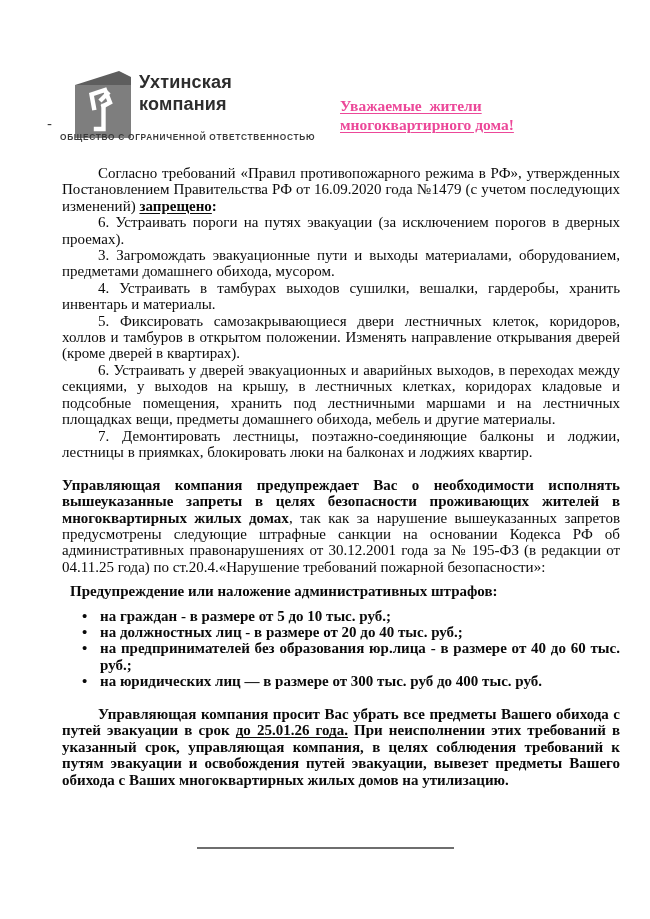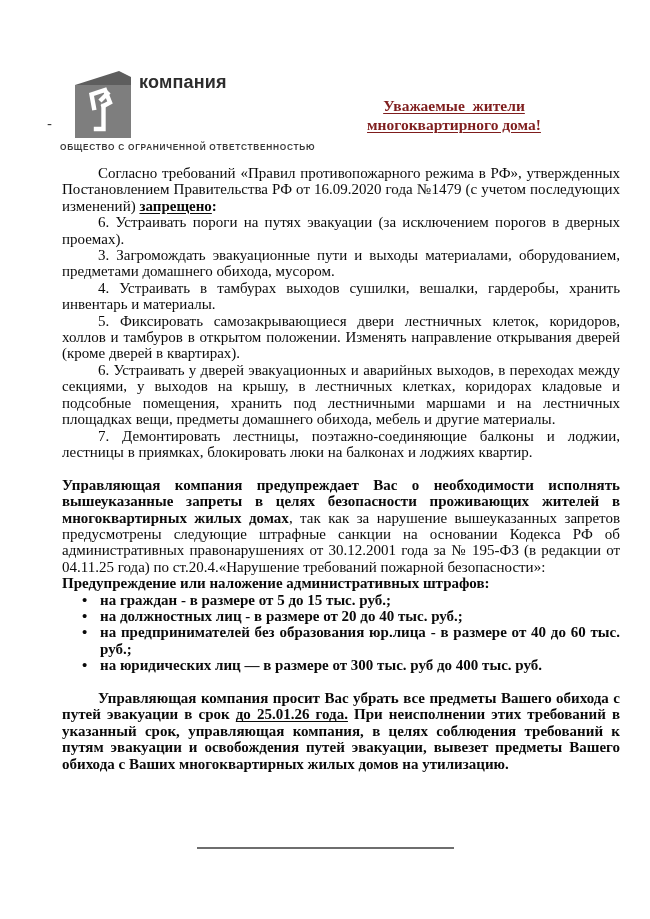--- a/index.html
+++ b/index.html
@@ -21,43 +21,43 @@
     font-size: 15px; color: #3c3c3c;
   }
   .logo-icon { position: absolute; left: 74px; top: 68px; width: 58px; height: 70px; }
   .logo-text {
     position: absolute; left: 139px; top: 72px;
     font-family: "Liberation Sans", sans-serif;
     font-size: 18px; line-height: 21.5px; font-weight: 600;
     letter-spacing: 0.2px; color: #2d2d2d;
   }
   .logo-sub {
-    position: absolute; left: 60px; top: 142px;
+    position: absolute; left: 60px; top: 132px;
     font-family: "Liberation Sans", sans-serif;
     font-size: 8.3px; font-weight: 600; letter-spacing: 0.72px;
     color: #3a3a3a; white-space: nowrap;
   }
   .greeting {
     position: absolute; left: 340px; top: 97px; width: 228px;
-    text-align: center; font-weight: bold; font-size: 15.5px;
-    line-height: 18.5px; color: #7f1d1d;
+    font-weight: bold; font-size: 15.5px;
+    line-height: 18.5px; color: #ec4899;
   }
   .greeting .line { text-decoration: underline; text-underline-offset: 2px; white-space: pre; }
 
   
   .doc-body {
     position: absolute; left: 62px; right: 30px; top: 165px;
     font-size: 15px; line-height: 16.4px;
   }
   .para { margin: 0; text-align: justify; text-indent: 36px; }
   .no-indent { text-indent: 0; }
   .b { font-weight: bold; }
   .u { text-decoration: underline; text-underline-offset: 2px; }
   .gap { height: 16.4px; }
-  .fines-heading { margin: 0; font-weight: bold; text-align: left; }
+  .fines-heading { margin: 8px; font-weight: bold; text-align: left; }
   .bullet-row { display: flex; font-weight: bold; }
   .bullet-marker { flex: none; width: 18px; margin-left: 20px; }
   .bullet-text { flex: 1; text-align: justify; }
 
   .signature-line {
     position: absolute; top: 847px; left: 197px; width: 257px;
     border-top: 2px solid #6e6e6e;
   }
 </style>
 </head>
@@ -73,20 +73,21 @@
       <rect x="1" y="17" width="56" height="53" fill="#7e7e7e"></rect>
       <g fill="none" stroke="#ffffff" stroke-width="4.4" stroke-linecap="square" stroke-linejoin="miter">
         <polyline points="20,40 17.5,26.5 31,22 36,34.5 29.5,38"></polyline>
         <line x1="33.5" y1="25.5" x2="27.5" y2="31.5"></line>
         <polyline points="29.5,38 29.5,61 22,61"></polyline>
       </g>
     </svg>
   </div>
 
   <div class="logo-text">
+    <div>Ухтинская</div>
     <div>компания</div>
   </div>
 
   <div class="logo-sub">ОБЩЕСТВО С ОГРАНИЧЕННОЙ ОТВЕТСТВЕННОСТЬЮ</div>
 
   <div class="greeting">
     <div class="line">Уважаемые  жители</div>
     <div class="line">многоквартирного дома!</div>
   </div>
 
@@ -103,21 +104,21 @@
 
     <div class="gap"></div>
 
 
     <p class="para no-indent"><span class="b">Управляющая компания  предупреждает Вас  о необходимости  исполнять вышеуказанные  запреты  в целях  безопасности  проживающих  жителей  в многоквартирных  жилых  домах</span><span>, так как  за нарушение  вышеуказанных  запретов предусмотрены  следующие   штрафные  санкции  на основании  Кодекса  РФ  об административных правонарушениях от 30.12.2001 года за №  195-ФЗ (в редакции от 04.11.25 года) по ст.20.4.«Нарушение требований  пожарной  безопасности»:</span></p>
 
     <p class="fines-heading">Предупреждение или наложение административных  штрафов:</p>
 
     <div class="bullet-row">
       <span class="bullet-marker">•</span>
-      <span class="bullet-text">на граждан  - в размере от 5 до 15 тыс. руб.;</span>
+      <span class="bullet-text">на граждан  - в размере от 5 до 10 тыс. руб.;</span>
     </div>
     <div class="bullet-row">
       <span class="bullet-marker">•</span>
       <span class="bullet-text">на должностных  лиц - в размере от 20 до 40 тыс. руб.;</span>
     </div>
     <div class="bullet-row">
       <span class="bullet-marker">•</span>
       <span class="bullet-text">на предпринимателей без  образования  юр.лица - в размере от 40   до 60 тыс. руб.;</span>
     </div>
     <div class="bullet-row">

